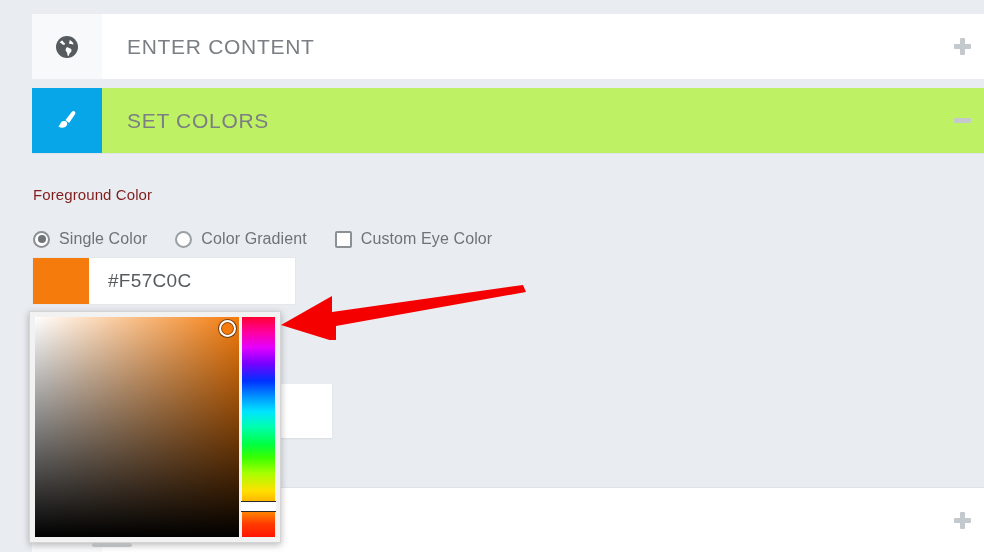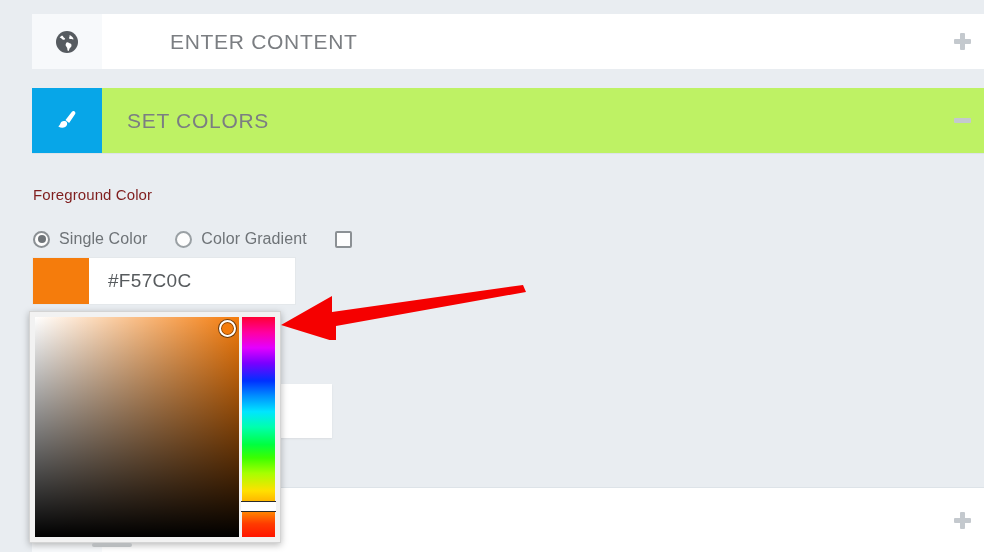--- a/index.html
+++ b/index.html
@@ -112,21 +112,21 @@
   }
 
   
   .arrow{position:absolute;left:270px;top:278px;width:265px;height:62px;pointer-events:none;}
 </style>
 </head>
 <body>
 
 <div id="stage">
 
-  <div class="acc-row collapsed" style="top:14px;height:55px;gap:43px;">
+  <div class="acc-row collapsed" style="top:14px;height:65px;">
     <div class="acc-icon plain">
       <svg width="26" height="26" viewBox="0 0 26 26" aria-hidden="true">
         <circle cx="13" cy="13" r="11" fill="#565b60"></circle>
         <path d="M8 6.6c1.4.6 1.2 2 2.5 2.3 1.2.3.5 1.6-.4 1.8-1 .2-1.9-.6-2.6-1.3-.5-.5-1.3-1-1.9-.6.5-1 1.4-1.8 2.4-2.2z" fill="#ffffff"></path>
         <path d="M15.6 6.1c1.9.7 3.4 2.3 4 4.2-.9.4-1.5-.5-2.3-.3-.8.2-1.7.2-2.1-.6-.4-.9.4-1.5.4-2.4 0-.4 0-.7 0-.9z" fill="#ffffff"></path>
         <path d="M12.6 13.4c1.4-.4 2.6.6 3.8 1.2 1 .5 1.3 1.6 1 2.6-.3 1.1-1.6 1.5-2 2.6-.3.8-.2 1.8-.9 2.3-1.2-.2-1.1-1.6-1.2-2.5-.1-1.2-1.2-2-1.6-3.1-.3-.9.1-2 .9-3.1z" fill="#ffffff"></path>
       </svg>
     </div>
     <div class="acc-title">ENTER CONTENT</div>
     <div class="acc-toggle">
@@ -159,20 +159,21 @@
       <span class="opt-label">Single Color</span>
     </label>
 
     <label class="option">
       <span class="radio-outer off"></span>
       <span class="opt-label">Color Gradient</span>
     </label>
 
     <label class="option">
       <span class="checkbox-box"></span>
+      <span class="opt-label">Custom Eye Color</span>
     </label>
 
   </div>
 
   <div class="color-field">
     <div class="color-swatch" style="background:#F57C0C;"></div>
     <div class="hex-value">#F57C0C</div>
   </div>
 
   <div class="ghost-input"></div>

